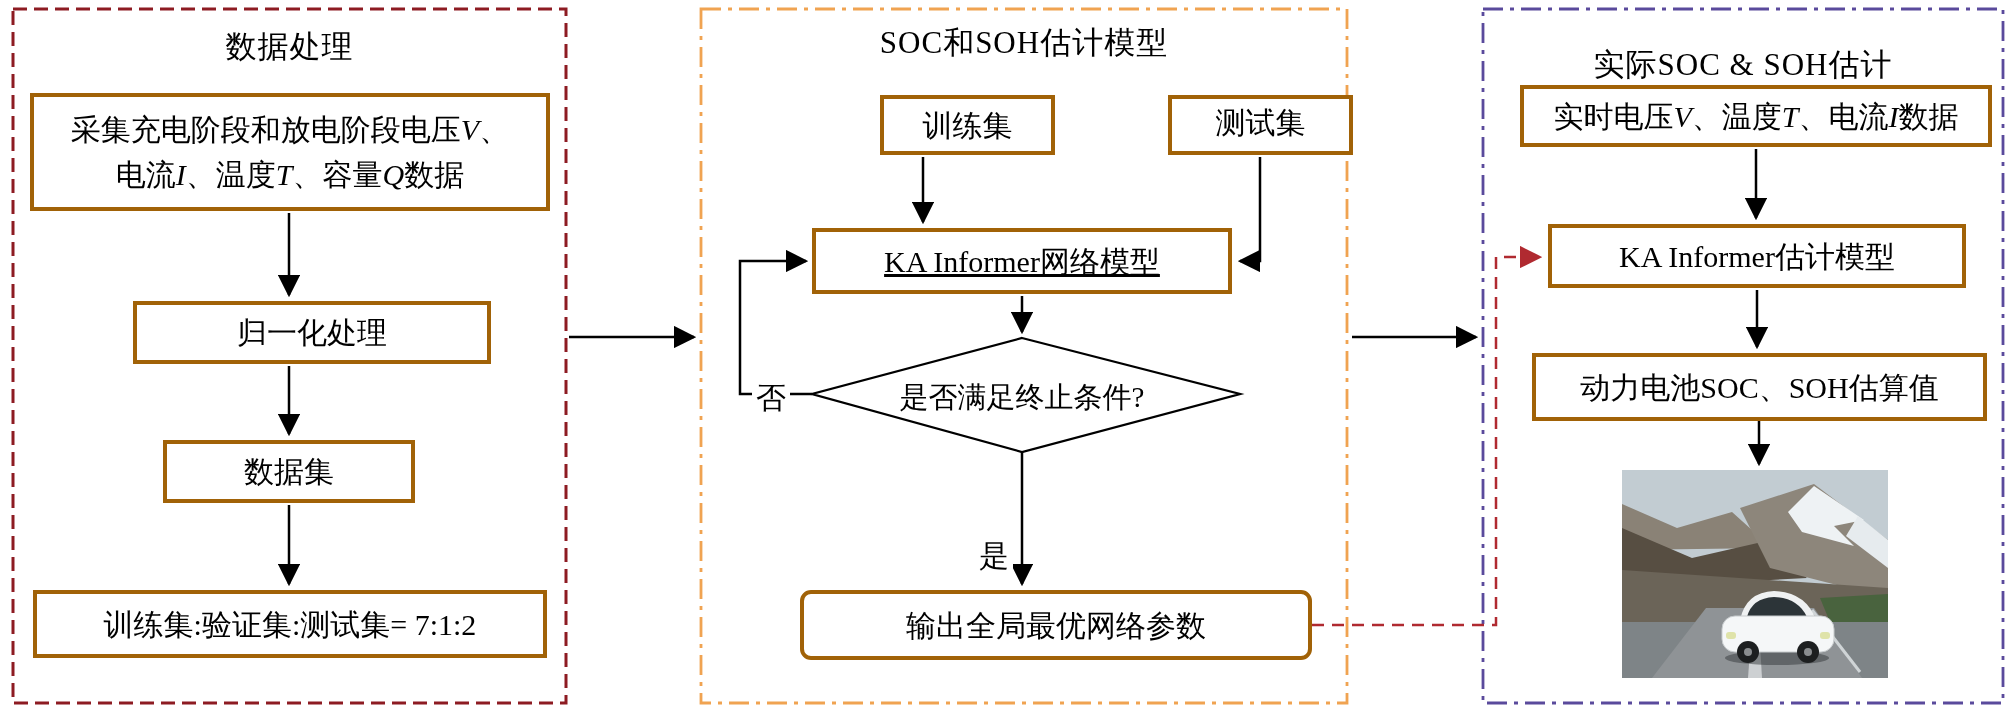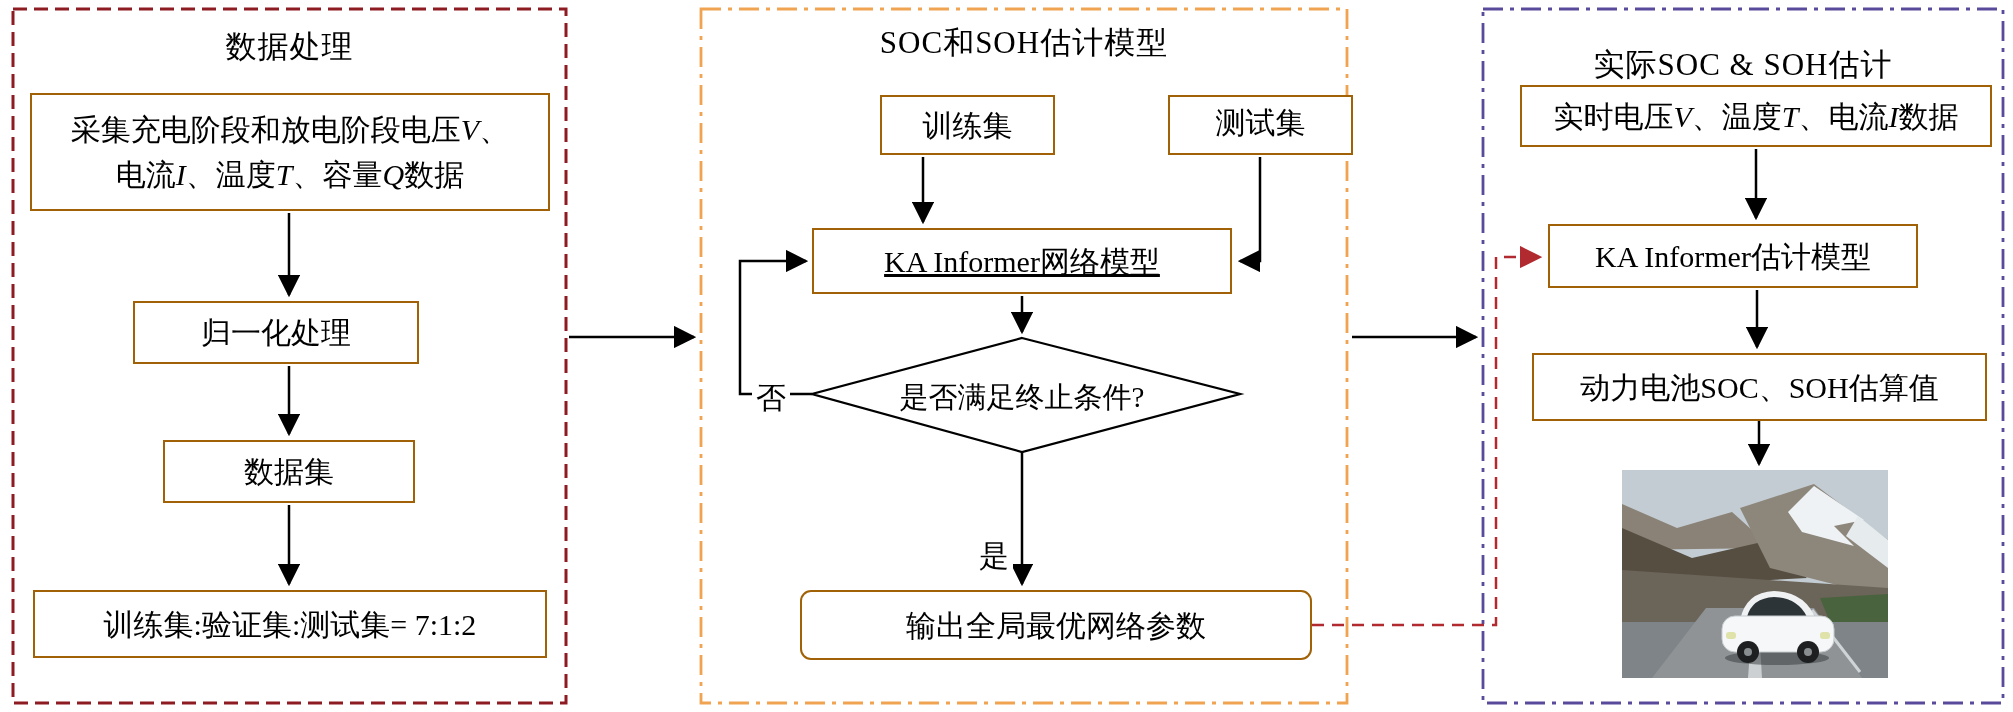--- a/index.html
+++ b/index.html
@@ -7,21 +7,21 @@
   body {
     width:2013px; height:712px;
     font-family:"Liberation Serif","DejaVu Serif",serif;
     color:#000;
   }
   .stage { position:relative; width:2013px; height:712px; background:#fff; overflow:hidden; }
   .layer-svg { position:absolute; left:0; top:0; z-index:1; }
   .node {
     position:absolute; z-index:2;
     display:flex; flex-direction:column; align-items:center; justify-content:center;
-    text-align:center; background:#fff; border:2px solid #a16207;
+    text-align:center; background:#fff; border:4px solid #a16207;
     font-size:30px; line-height:1.5;
   }
   .panel-title {
     position:absolute; z-index:2; text-align:center;
     font-size:31px; letter-spacing:1px;
   }
   .free-label {
     position:absolute; z-index:3; text-align:center;
     font-size:30px; background:#fff; padding:0 2px;
   }
@@ -73,21 +73,21 @@
     <polyline points="1312,625 1496,625 1496,257 1540,257" fill="none" stroke="#b02a30" stroke-width="2.5" stroke-dasharray="12 8" marker-end="url(#arrR)"></polyline>
   </svg>
 
   <div class="panel-title" style="left:13px; top:26px; width:553px;">数据处理</div>
 
   <div class="node" style="left:30px; top:93px; width:520px; height:118px;">
     <div><span>采集充电阶段和放电阶段电压</span><span class="var">V</span><span>、</span></div>
     <div><span>电流</span><span class="var">I</span><span>、温度</span><span class="var">T</span><span>、容量</span><span class="var">Q</span><span>数据</span></div>
   </div>
 
-  <div class="node" style="left:133px; top:301px; width:286px; height:63px;">归一化处理</div>
+  <div class="node" style="left:133px; top:301px; width:358px; height:63px;">归一化处理</div>
 
   <div class="node" style="left:163px; top:440px; width:252px; height:63px;">数据集</div>
 
   <div class="node" style="left:33px; top:590px; width:514px; height:68px;">训练集:验证集:测试集= 7:1:2</div>
 
   <div class="panel-title" style="left:701px; top:22px; width:646px;">SOC和SOH估计模型</div>
 
   <div class="node" style="left:836px; top:95px; width:175px; height:60px;margin-left:44px;">训练集</div>
 
   <div class="node" style="left:1168px; top:95px; width:185px; height:60px;font-family:Liberation Mono, monospace;">测试集</div>
@@ -101,21 +101,21 @@
   <div class="free-label" style="left:975px; top:536px; width:38px;">是</div>
 
   <div class="node" style="left:800px; top:590px; width:512px; height:70px;border-radius:11px;">输出全局最优网络参数</div>
 
   <div class="panel-title" style="left:1483px; top:22px; width:520px;margin-top:22px;">实际SOC &amp; SOH估计</div>
 
   <div class="node" style="left:1520px; top:85px; width:472px; height:62px;">
     <div><span>实时电压</span><span class="var">V</span><span>、温度</span><span class="var">T</span><span>、电流</span><span class="var">I</span><span>数据</span></div>
   </div>
 
-  <div class="node" style="left:1548px; top:224px; width:370px; height:64px;">KA Informer估计模型</div>
+  <div class="node" style="left:1548px; top:224px; width:418px; height:64px;">KA Informer估计模型</div>
 
   <div class="node" style="left:1532px; top:353px; width:455px; height:68px;">动力电池SOC、SOH估算值</div>
 
   <div class="car-wrap" style="left:1622px; top:470px; width:266px; height:208px;">
     <svg width="266" height="208" viewBox="0 0 266 208">
       <rect x="0" y="0" width="266" height="208" fill="#c2ccd2"></rect>
       <polygon points="0,34 55,58 110,42 150,78 0,80" fill="#8a8276"></polygon>
       <polygon points="0,58 70,88 140,72 185,108 0,118" fill="#574e42"></polygon>
       <polygon points="118,38 192,14 266,70 266,128 148,98" fill="#8d867b"></polygon>
       <polygon points="192,16 242,50 212,56 232,76 180,62 166,42" fill="#eef2f4"></polygon>

